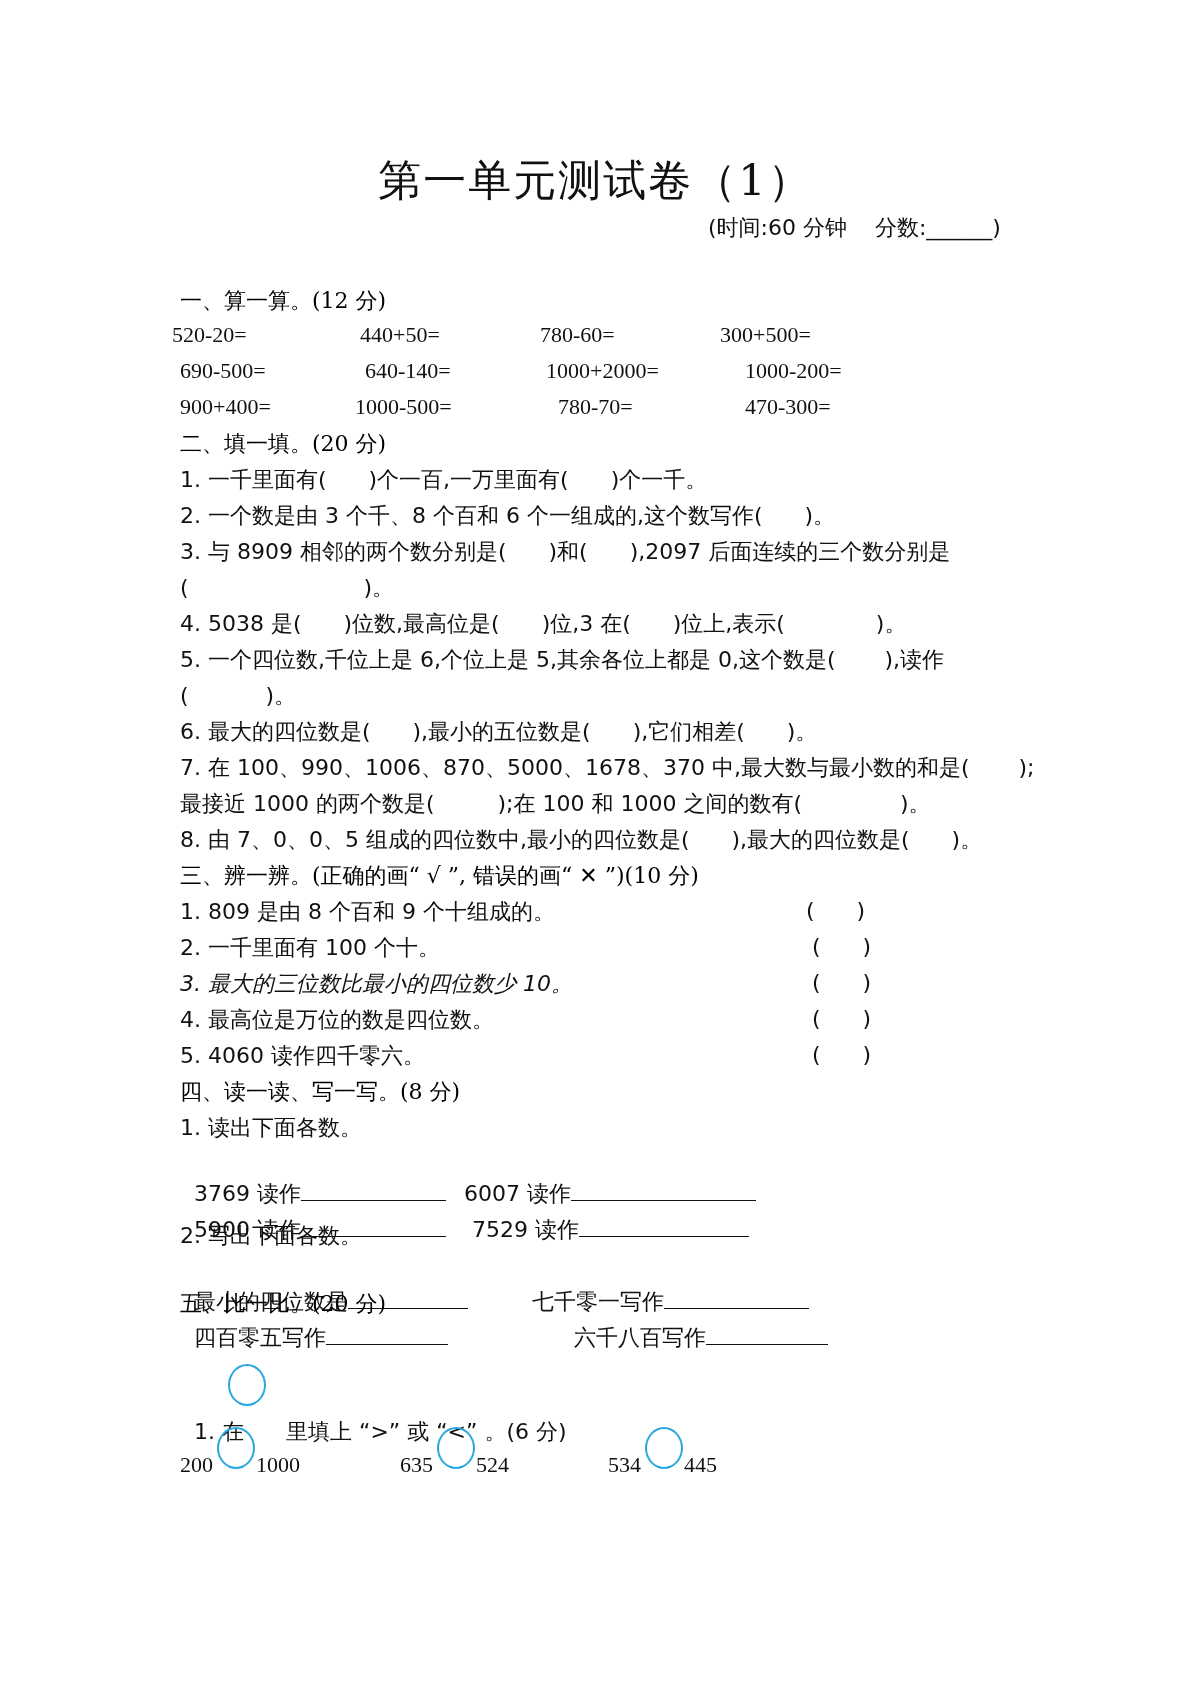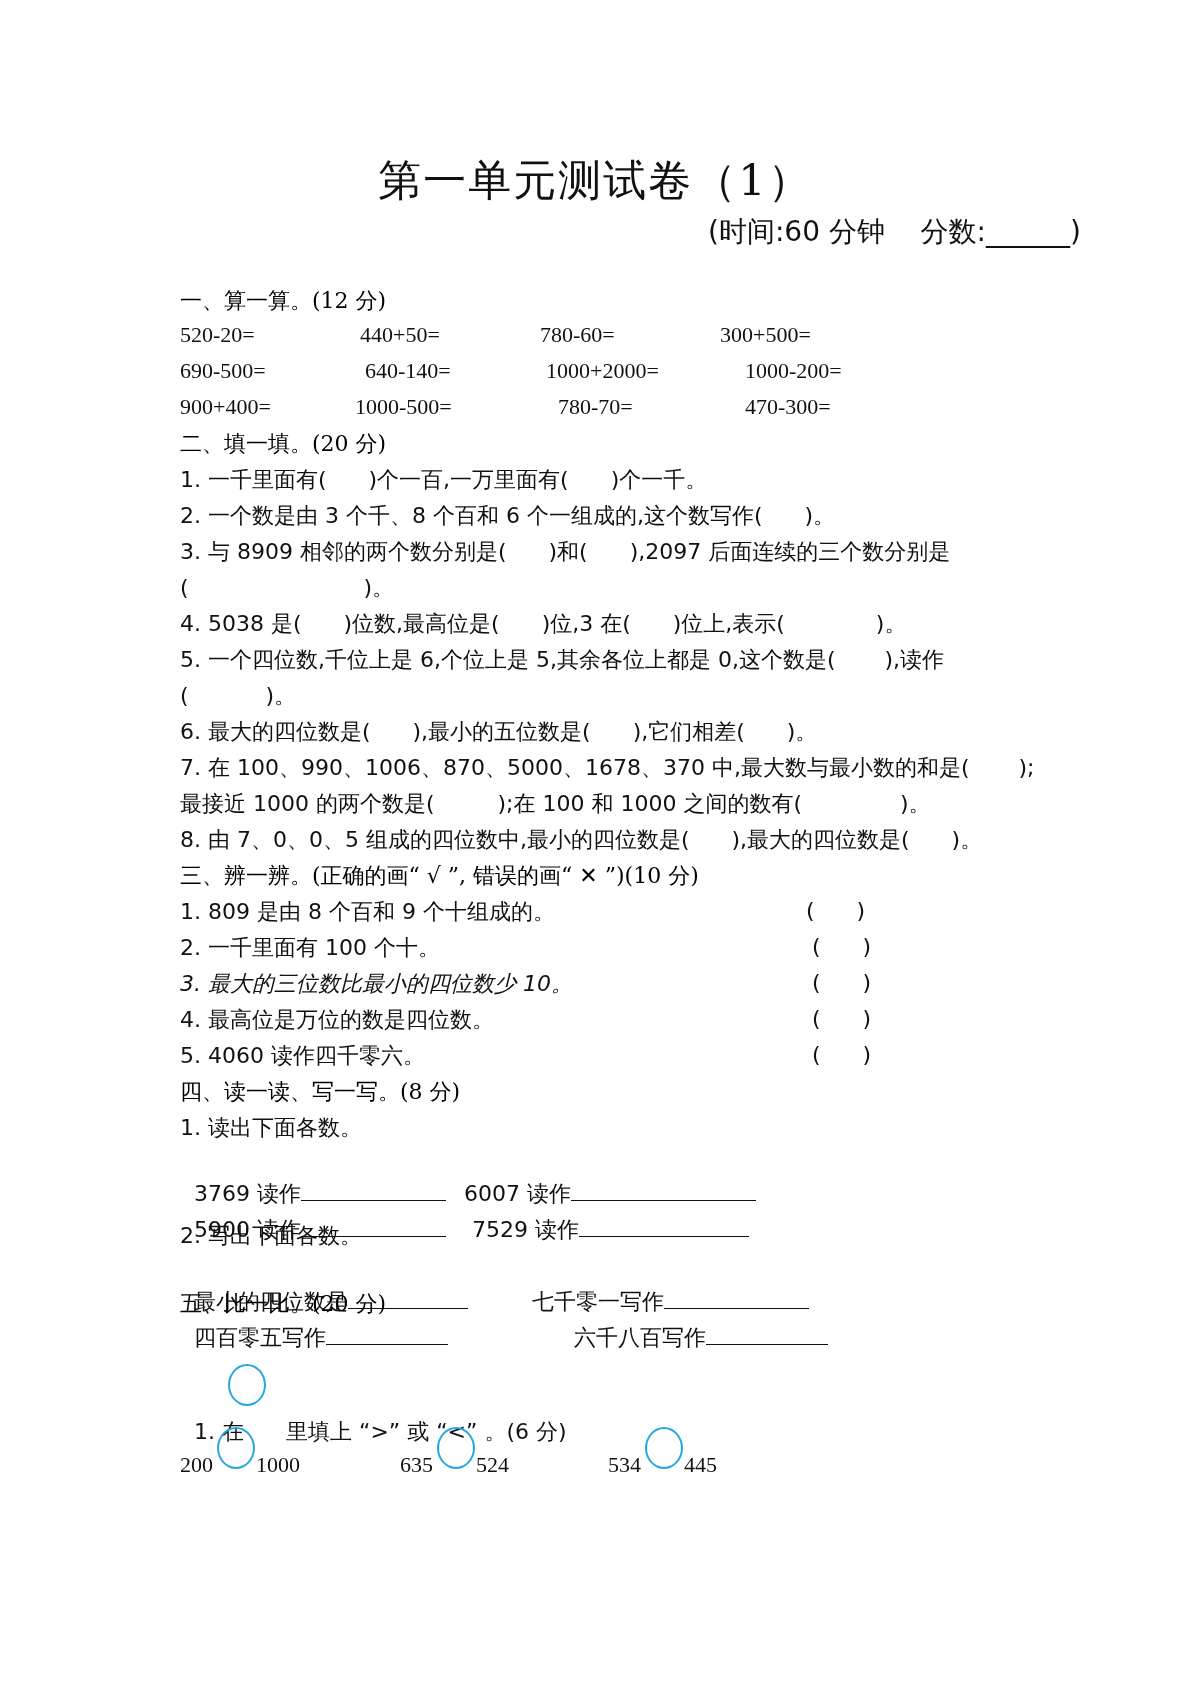--- a/index.html
+++ b/index.html
@@ -3,21 +3,21 @@
   <meta charset="utf-8">
   <style>
     html, body { margin: 0; padding: 0; background: #ffffff; }
     body { width: 1191px; height: 1684px; position: relative; overflow: hidden; color: #111; }
     .title {
       position: absolute; left: 0; width: 1191px; top: 152px;
       text-align: center; font-size: 43px; letter-spacing: 2px;
       font-family: "DejaVu Serif", "Liberation Serif", serif; font-weight: normal;
     }
     .subtitle {
-      position: absolute; left: 708px; top: 213px; font-size: 28px;
+      position: absolute; left: 708px; top: 213px; font-size: 22px;
       font-family: "DejaVu Sans", sans-serif; white-space: pre;
     }
     .line {
       position: absolute; left: 180px; font-size: 22px; white-space: pre; line-height: 28px;
     }
     .heading { font-family: "DejaVu Serif", "Liberation Serif", serif; color: #000000; }
     .q { font-family: "DejaVu Sans", sans-serif; text-align: center; }
     .cell { position: absolute; font-family: "Liberation Serif", "DejaVu Serif", serif; font-size: 22px; white-space: pre; }
     .blank { display: inline-block; border-bottom: 1.5px solid #111; height: 22px; vertical-align: baseline; }
     .paren { position: absolute; font-family: "DejaVu Sans", sans-serif; font-size: 22px; white-space: pre; }
@@ -27,21 +27,21 @@
     }
   </style>
 </head>
 <body>
 
 <div class="title">第一单元测试卷（1）</div>
 <div class="subtitle">(时间:60 分钟    分数:______)</div>
 
 <div class="line heading" style="top:287px;">一、算一算。(12 分)</div>
 <div>
-  <div class="cell" style="left:180px; top:322px;text-align:center;">520-20=</div>
+  <div class="cell" style="left:172px; top:322px;text-align:center;">520-20=</div>
   <div class="cell" style="left:360px; top:322px;">440+50=</div>
   <div class="cell" style="left:540px; top:322px;">780-60=</div>
   <div class="cell" style="left:720px; top:322px;">300+500=</div>
 
   <div class="cell" style="left:180px; top:358px;">690-500=</div>
   <div class="cell" style="left:365px; top:358px;">640-140=</div>
   <div class="cell" style="left:546px; top:358px;">1000+2000=</div>
   <div class="cell" style="left:745px; top:358px;">1000-200=</div>
 
   <div class="cell" style="left:180px; top:394px;">900+400=</div>

